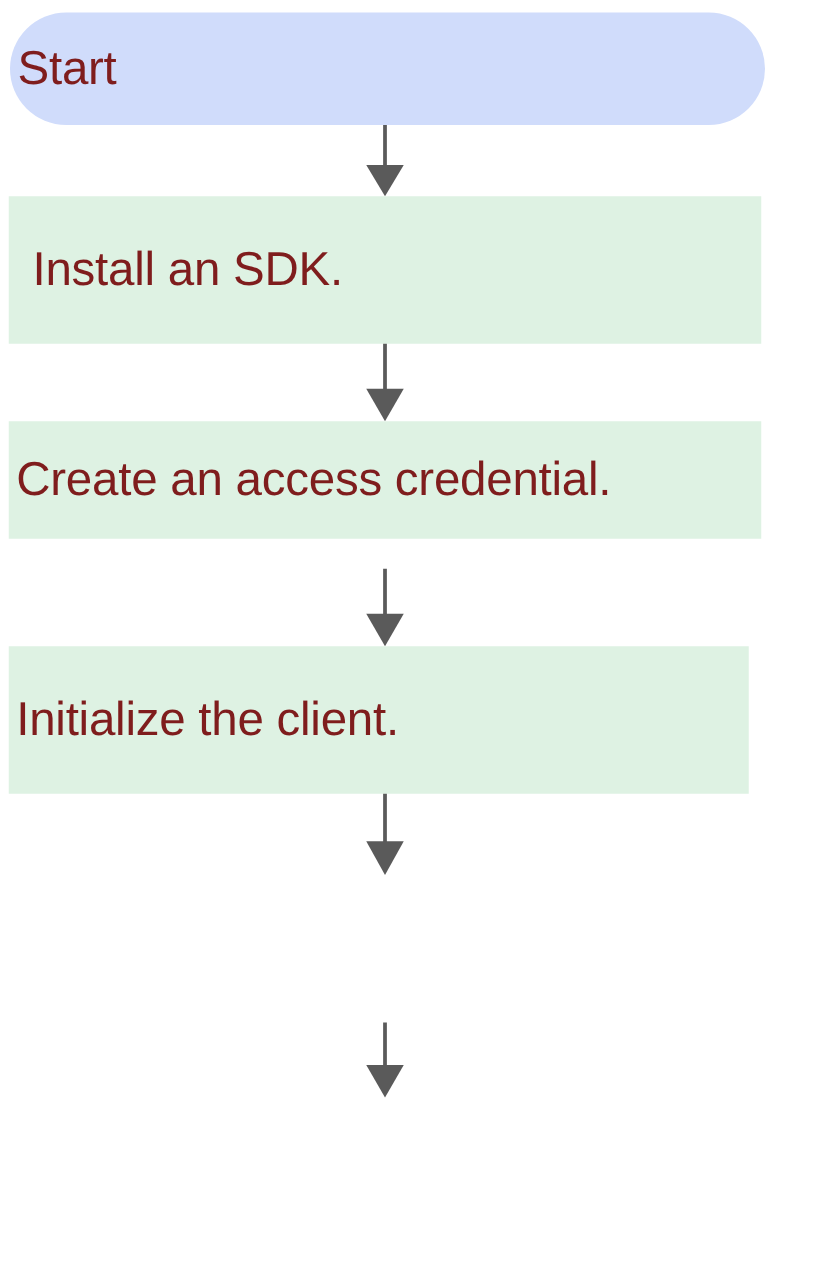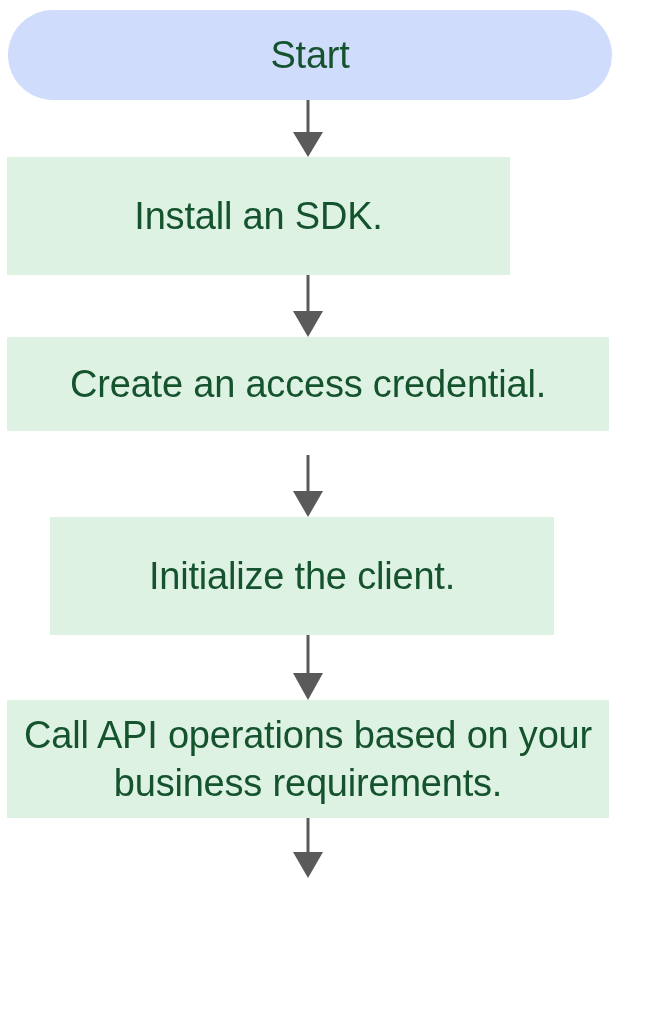--- a/index.html
+++ b/index.html
@@ -20,22 +20,22 @@
     overflow: hidden;
   }
 
   
   .node {
     position: absolute;
     box-sizing: border-box;
     display: flex;
     align-items: center;
     justify-content: center;
-    text-align: center;
-    color: #14532d;
+    text-align: left;
+    color: #7f1d1d;
     font-size: 38px;
     line-height: 48px;
     letter-spacing: -0.2px;
     -webkit-font-smoothing: antialiased;
   }
 
   .node-terminal {
     background: #d0dcfb;
     border-radius: 46px;
   }
@@ -74,21 +74,21 @@
     <span class="node-label">Start</span>
   </div>
 
   <div class="connector" style="left:291px; top:100px; height:57px;">
     <svg viewBox="0 0 34 57" preserveAspectRatio="none" aria-hidden="true">
       <line x1="17" y1="0" x2="17" y2="34" stroke="#5a5a5a" stroke-width="3"></line>
       <polygon points="2,32 32,32 17,57" fill="#5a5a5a"></polygon>
     </svg>
   </div>
 
-  <div class="node node-process" style="left:7px; top:157px; width:503px; height:118px;">
+  <div class="node node-process" style="left:7px; top:157px; width:602px; height:118px;padding-left:13px;">
     <span class="node-label">Install an SDK.</span>
   </div>
 
   <div class="connector" style="left:291px; top:275px; height:62px;">
     <svg viewBox="0 0 34 62" preserveAspectRatio="none" aria-hidden="true">
       <line x1="17" y1="0" x2="17" y2="38" stroke="#5a5a5a" stroke-width="3"></line>
       <polygon points="2,36 32,36 17,62" fill="#5a5a5a"></polygon>
     </svg>
   </div>
 
@@ -96,34 +96,31 @@
     <span class="node-label">Create an access credential.</span>
   </div>
 
   <div class="connector" style="left:291px; top:455px; height:62px;">
     <svg viewBox="0 0 34 62" preserveAspectRatio="none" aria-hidden="true">
       <line x1="17" y1="0" x2="17" y2="38" stroke="#5a5a5a" stroke-width="3"></line>
       <polygon points="2,36 32,36 17,62" fill="#5a5a5a"></polygon>
     </svg>
   </div>
 
-  <div class="node node-process" style="left:7px; top:517px; width:504px; height:118px;margin-left:43px;">
+  <div class="node node-process" style="left:7px; top:517px; width:592px; height:118px;">
     <span class="node-label">Initialize the client.</span>
   </div>
 
   <div class="connector" style="left:291px; top:635px; height:65px;">
     <svg viewBox="0 0 34 65" preserveAspectRatio="none" aria-hidden="true">
       <line x1="17" y1="0" x2="17" y2="40" stroke="#5a5a5a" stroke-width="3"></line>
       <polygon points="2,38 32,38 17,65" fill="#5a5a5a"></polygon>
     </svg>
   </div>
 
-  <div class="node node-process" style="left:7px; top:700px; width:602px; height:118px;">
-    <span class="node-label">Call API operations based on your business requirements.</span>
-  </div>
 
   <div class="connector" style="left:291px; top:818px; height:60px;">
     <svg viewBox="0 0 34 60" preserveAspectRatio="none" aria-hidden="true">
       <line x1="17" y1="0" x2="17" y2="36" stroke="#5a5a5a" stroke-width="3"></line>
       <polygon points="2,34 32,34 17,60" fill="#5a5a5a"></polygon>
     </svg>
   </div>
 
 
 </div>

